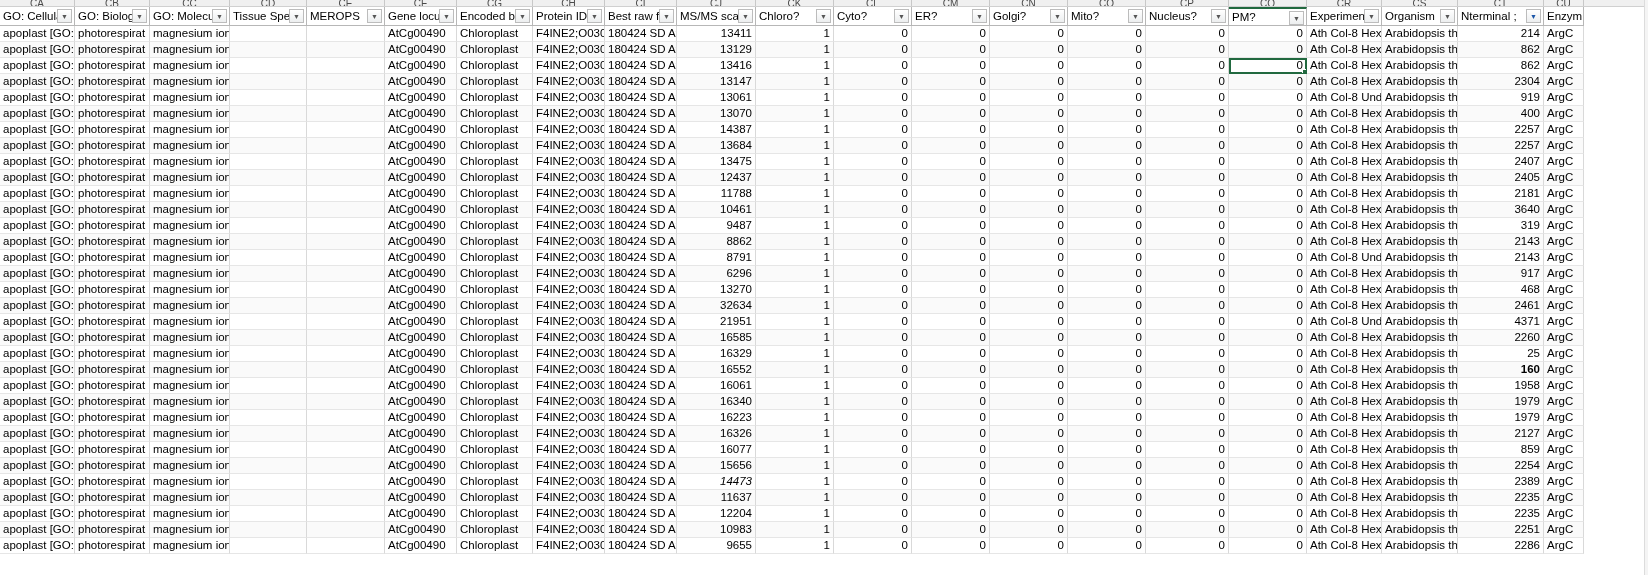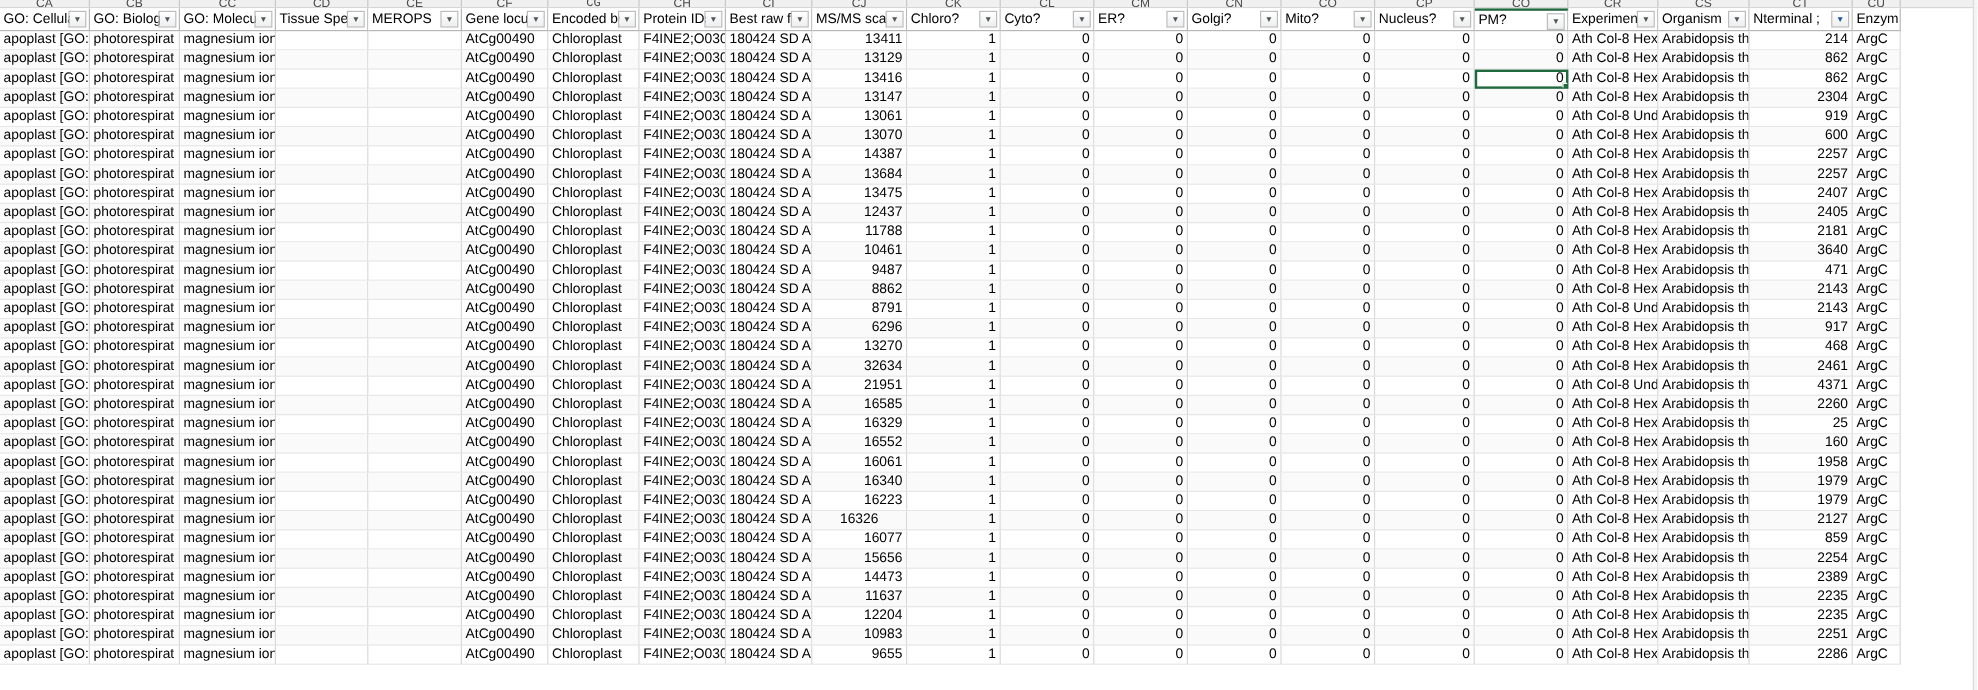--- a/index.html
+++ b/index.html
@@ -95,21 +95,21 @@
 
 <div id="app">
 
   <div class="collet-row" id="collet-strip">
       <div class="collet" style="width: 75px;">CA</div>
       <div class="collet" style="width: 75px;">CB</div>
       <div class="collet" style="width: 80px;">CC</div>
       <div class="collet" style="width: 77px;">CD</div>
       <div class="collet" style="width: 78px;">CE</div>
       <div class="collet" style="width: 72px;">CF</div>
-      <div class="collet" style="width: 76px; font-family: Liberation Mono, monospace;">CG</div>
+      <div class="collet" style="width: 76px;">CG</div>
       <div class="collet" style="width: 72px;">CH</div>
       <div class="collet" style="width: 72px;">CI</div>
       <div class="collet" style="width: 79px;">CJ</div>
       <div class="collet" style="width: 78px;">CK</div>
       <div class="collet" style="width: 78px;">CL</div>
       <div class="collet" style="width: 78px;">CM</div>
       <div class="collet" style="width: 78px;">CN</div>
       <div class="collet" style="width: 78px;">CO</div>
       <div class="collet" style="width: 83px;">CP</div>
       <div class="collet" style="width: 78px;">CQ</div>
@@ -374,21 +374,21 @@
           <div class="cell num" style="width: 79px;">13070</div>
           <div class="cell num" style="width: 78px;">1</div>
           <div class="cell num" style="width: 78px;">0</div>
           <div class="cell num" style="width: 78px;">0</div>
           <div class="cell num" style="width: 78px;">0</div>
           <div class="cell num" style="width: 78px;">0</div>
           <div class="cell num" style="width: 83px;">0</div>
           <div class="cell num" style="width: 78px;">0</div>
           <div class="cell" style="width: 75px;">Ath Col-8 Hexa</div>
           <div class="cell" style="width: 76px;">Arabidopsis th</div>
-          <div class="cell num" style="width: 86px;">600</div>
+          <div class="cell num" style="width: 86px;">400</div>
           <div class="cell" style="width: 40px;">ArgC</div>
         </div>
         <div class="row">
           <div class="cell" style="width: 75px;">apoplast [GO:</div>
           <div class="cell" style="width: 75px;">photorespirat</div>
           <div class="cell" style="width: 80px;">magnesium ion binding [GO:0000287]; mor</div>
           <div class="cell" style="width: 77px;"></div>
           <div class="cell" style="width: 78px;"></div>
           <div class="cell" style="width: 72px;">AtCg00490</div>
           <div class="cell" style="width: 76px;">Chloroplast</div>
@@ -535,21 +535,21 @@
           <div class="cell num" style="width: 79px;">9487</div>
           <div class="cell num" style="width: 78px;">1</div>
           <div class="cell num" style="width: 78px;">0</div>
           <div class="cell num" style="width: 78px;">0</div>
           <div class="cell num" style="width: 78px;">0</div>
           <div class="cell num" style="width: 78px;">0</div>
           <div class="cell num" style="width: 83px;">0</div>
           <div class="cell num" style="width: 78px;">0</div>
           <div class="cell" style="width: 75px;">Ath Col-8 Hexa</div>
           <div class="cell" style="width: 76px;">Arabidopsis th</div>
-          <div class="cell num" style="width: 86px;">471</div>
+          <div class="cell num" style="width: 86px;">319</div>
           <div class="cell" style="width: 40px;">ArgC</div>
         </div>
         <div class="row banded">
           <div class="cell" style="width: 75px;">apoplast [GO:</div>
           <div class="cell" style="width: 75px;">photorespirat</div>
           <div class="cell" style="width: 80px;">magnesium ion binding [GO:0000287]; mor</div>
           <div class="cell" style="width: 77px;"></div>
           <div class="cell" style="width: 78px;"></div>
           <div class="cell" style="width: 72px;">AtCg00490</div>
           <div class="cell" style="width: 76px;">Chloroplast</div>
@@ -742,21 +742,21 @@
           <div class="cell num" style="width: 79px;">16552</div>
           <div class="cell num" style="width: 78px;">1</div>
           <div class="cell num" style="width: 78px;">0</div>
           <div class="cell num" style="width: 78px;">0</div>
           <div class="cell num" style="width: 78px;">0</div>
           <div class="cell num" style="width: 78px;">0</div>
           <div class="cell num" style="width: 83px;">0</div>
           <div class="cell num" style="width: 78px;">0</div>
           <div class="cell" style="width: 75px;">Ath Col-8 Hexa</div>
           <div class="cell" style="width: 76px;">Arabidopsis th</div>
-          <div class="cell num" style="width: 86px;">160</div>
+          <div class="cell num" style="width: 86px; font-weight: bold;">160</div>
           <div class="cell" style="width: 40px;">ArgC</div>
         </div>
         <div class="row">
           <div class="cell" style="width: 75px;">apoplast [GO:</div>
           <div class="cell" style="width: 75px;">photorespirat</div>
           <div class="cell" style="width: 80px;">magnesium ion binding [GO:0000287]; mor</div>
           <div class="cell" style="width: 77px;"></div>
           <div class="cell" style="width: 78px;"></div>
           <div class="cell" style="width: 72px;">AtCg00490</div>
           <div class="cell" style="width: 76px;">Chloroplast</div>
@@ -824,21 +824,21 @@
         <div class="row banded">
           <div class="cell" style="width: 75px;">apoplast [GO:</div>
           <div class="cell" style="width: 75px;">photorespirat</div>
           <div class="cell" style="width: 80px;">magnesium ion binding [GO:0000287]; mor</div>
           <div class="cell" style="width: 77px;"></div>
           <div class="cell" style="width: 78px;"></div>
           <div class="cell" style="width: 72px;">AtCg00490</div>
           <div class="cell" style="width: 76px;">Chloroplast</div>
           <div class="cell" style="width: 72px;">F4INE2;O0304</div>
           <div class="cell" style="width: 72px;">180424 SD Ath</div>
-          <div class="cell num" style="width: 79px; text-align: center;">16326</div>
+          <div class="cell num" style="width: 79px;">16326</div>
           <div class="cell num" style="width: 78px;">1</div>
           <div class="cell num" style="width: 78px;">0</div>
           <div class="cell num" style="width: 78px;">0</div>
           <div class="cell num" style="width: 78px;">0</div>
           <div class="cell num" style="width: 78px;">0</div>
           <div class="cell num" style="width: 83px;">0</div>
           <div class="cell num" style="width: 78px;">0</div>
           <div class="cell" style="width: 75px;">Ath Col-8 Hexa</div>
           <div class="cell" style="width: 76px;">Arabidopsis th</div>
           <div class="cell num" style="width: 86px;">2127</div>
@@ -893,21 +893,21 @@
         <div class="row">
           <div class="cell" style="width: 75px;">apoplast [GO:</div>
           <div class="cell" style="width: 75px;">photorespirat</div>
           <div class="cell" style="width: 80px;">magnesium ion binding [GO:0000287]; mor</div>
           <div class="cell" style="width: 77px;"></div>
           <div class="cell" style="width: 78px;"></div>
           <div class="cell" style="width: 72px;">AtCg00490</div>
           <div class="cell" style="width: 76px;">Chloroplast</div>
           <div class="cell" style="width: 72px;">F4INE2;O0304</div>
           <div class="cell" style="width: 72px;">180424 SD Ath</div>
-          <div class="cell num" style="width: 79px;">14473</div>
+          <div class="cell num" style="width: 79px; font-style: italic;">14473</div>
           <div class="cell num" style="width: 78px;">1</div>
           <div class="cell num" style="width: 78px;">0</div>
           <div class="cell num" style="width: 78px;">0</div>
           <div class="cell num" style="width: 78px;">0</div>
           <div class="cell num" style="width: 78px;">0</div>
           <div class="cell num" style="width: 83px;">0</div>
           <div class="cell num" style="width: 78px;">0</div>
           <div class="cell" style="width: 75px;">Ath Col-8 Hexa</div>
           <div class="cell" style="width: 76px;">Arabidopsis th</div>
           <div class="cell num" style="width: 86px;">2389</div>

